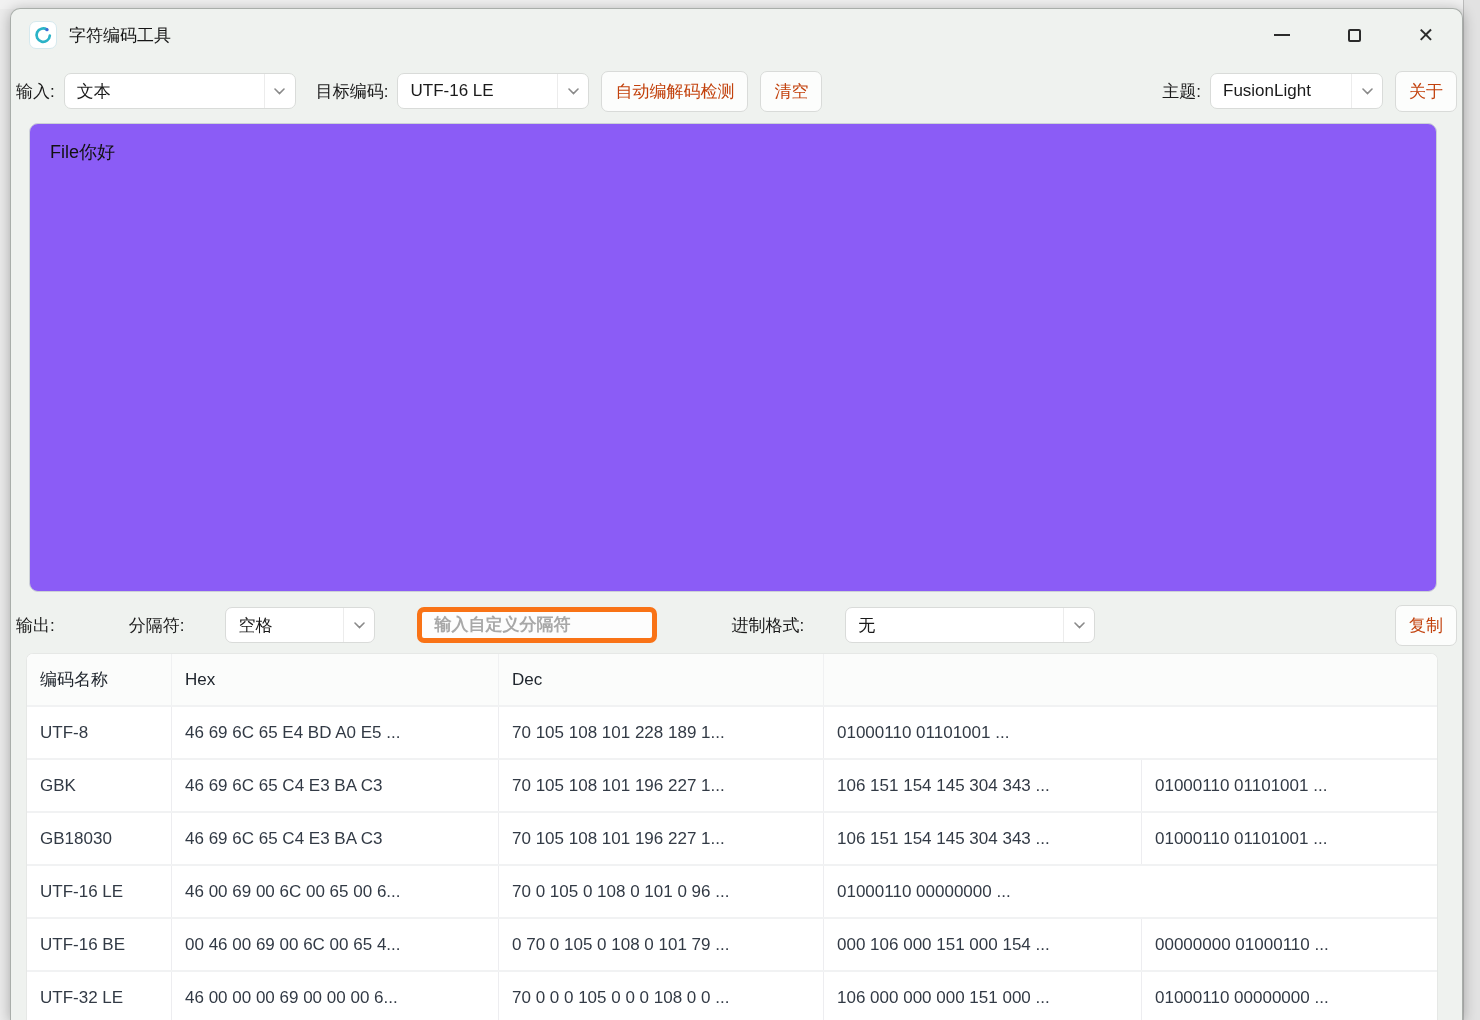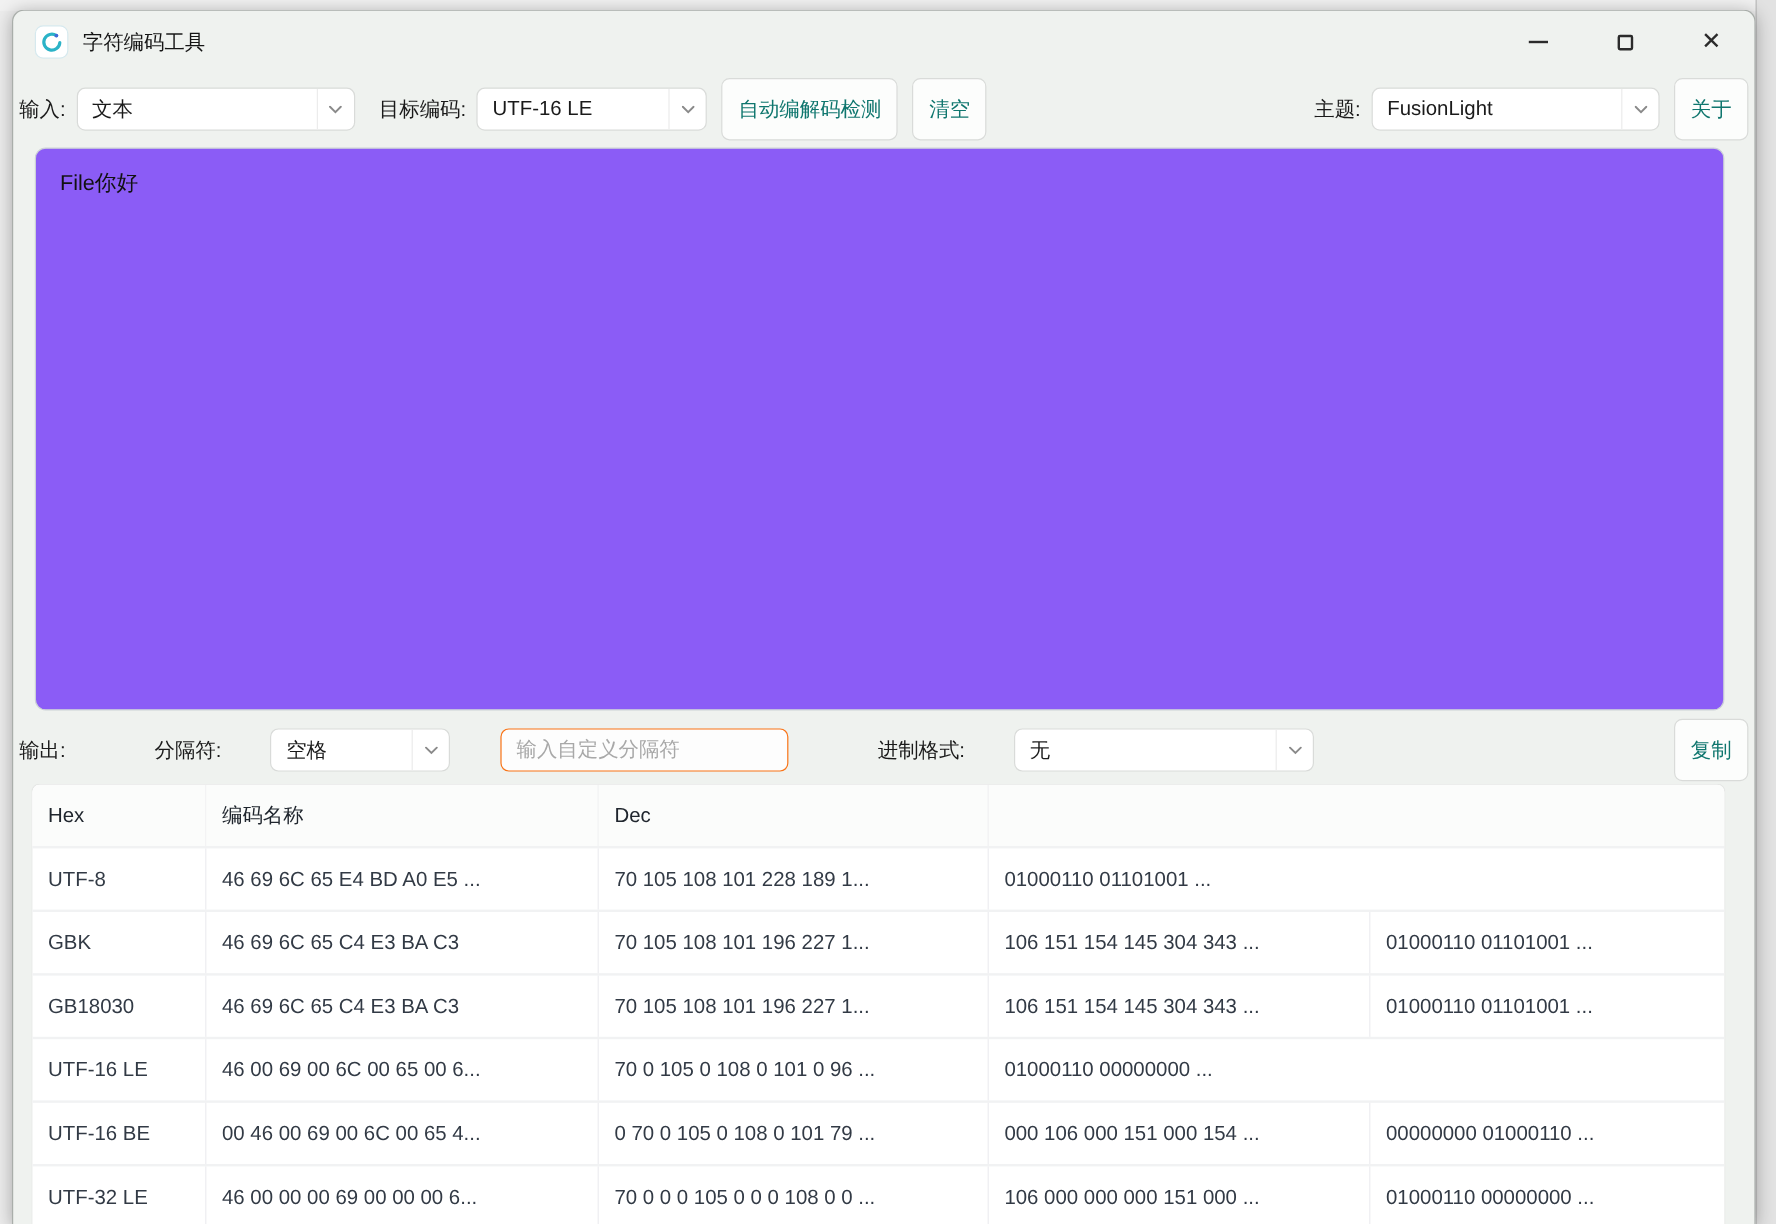--- a/index.html
+++ b/index.html
@@ -31,29 +31,29 @@
   .bar { display:flex; align-items:center; padding:0 5px; }
   .bar1 { height:60px; }
   .bar2 { height:56px; margin-top:2px; }
   .lbl { font-size:17px; color:#1a1a1a; white-space:nowrap; }
   .combo { display:flex; align-items:stretch; height:36px; background:#fff;
     border:1px solid #d9dbd9; border-radius:7px; overflow:hidden; margin-left:9px; }
   .combo .value { display:flex; align-items:center; padding:0 12px; font-size:17px;
     color:#1a1a1a; flex:1; white-space:nowrap; }
   .combo .chev { width:31px; display:flex; align-items:center; justify-content:center;
     border-left:1px solid #ececec; }
-  .btn { height:52px; background:#fcfdfc; border:1px solid #d9dbd9; border-radius:7px;
-    font-size:17px; color:#0f766e; padding:0 13px; margin-left:12px; white-space:nowrap;
+  .btn { height:41px; background:#fcfdfc; border:1px solid #d9dbd9; border-radius:7px;
+    font-size:17px; color:#c2410c; padding:0 13px; margin-left:12px; white-space:nowrap;
     font-family:inherit; }
   .spacer { flex:1; }
   .gap { width:10px; }
 
-  .text-input { height:36px; width:240px; margin-left:10px; border:1px solid #f97316;
+  .text-input { height:36px; width:240px; margin-left:10px; border:5px solid #f97316;
     border-radius:7px; background:#fdfdfd; font-size:17px; padding:0 12px;
-    color:#1a1a1a; font-family:inherit; }
+    color:#1a1a1a; font-family:inherit;font-weight:bold; }
   .text-input::placeholder { color:#a8a8a8; }
 
   
   .editor { position:absolute; left:18px; top:114px; width:1408px; height:469px;
     background:#8b5cf6; border:1px solid #ccd1d6; border-radius:9px;
     padding:16px 20px; font-size:18px; color:#111; }
 
   
   .enc-table { position:absolute; left:15px; top:644px; width:1412px; height:380px;
     background:#ffffff; border:1px solid #e6e8e6; border-bottom:none;
@@ -113,21 +113,21 @@
       <span class="chev">
         <svg width="11" height="7" viewBox="0 0 11 7">
             <path d="M1 1l4.5 4.5L10 1" stroke="#8a8a8a" stroke-width="1.6" fill="none" stroke-linecap="round"></path>
           </svg>
       </span>
     </div>
     <button class="btn">自动编解码检测</button>
     <button class="btn">清空</button>
     <span class="spacer"></span>
     <span class="lbl">主题:</span>
-    <div class="combo" style="width:240px">
+    <div class="combo" style="width:173px">
       <span class="value">FusionLight</span>
       <span class="chev">
         <svg width="11" height="7" viewBox="0 0 11 7">
             <path d="M1 1l4.5 4.5L10 1" stroke="#8a8a8a" stroke-width="1.6" fill="none" stroke-linecap="round"></path>
           </svg>
       </span>
     </div>
     <button class="btn">关于</button>
   </div>
 
@@ -155,22 +155,22 @@
             <path d="M1 1l4.5 4.5L10 1" stroke="#8a8a8a" stroke-width="1.6" fill="none" stroke-linecap="round"></path>
           </svg>
       </span>
     </div>
     <span class="spacer"></span>
     <button class="btn">复制</button>
   </div>
 
   <div class="enc-table">
     <div class="t-row t-head">
+      <div class="t-cell">编码名称</div>
       <div class="t-cell">Hex</div>
-      <div class="t-cell">编码名称</div>
       <div class="t-cell">Dec</div>
     </div>
     <div class="t-body">
       <div class="t-row">
         <div class="t-cell">UTF-8</div>
         <div class="t-cell">46 69 6C 65 E4 BD A0 E5 ...</div>
         <div class="t-cell">70 105 108 101 228 189 1...</div>
         <div class="t-cell">01000110 01101001 ...</div>
       </div>
       <div class="t-row">

